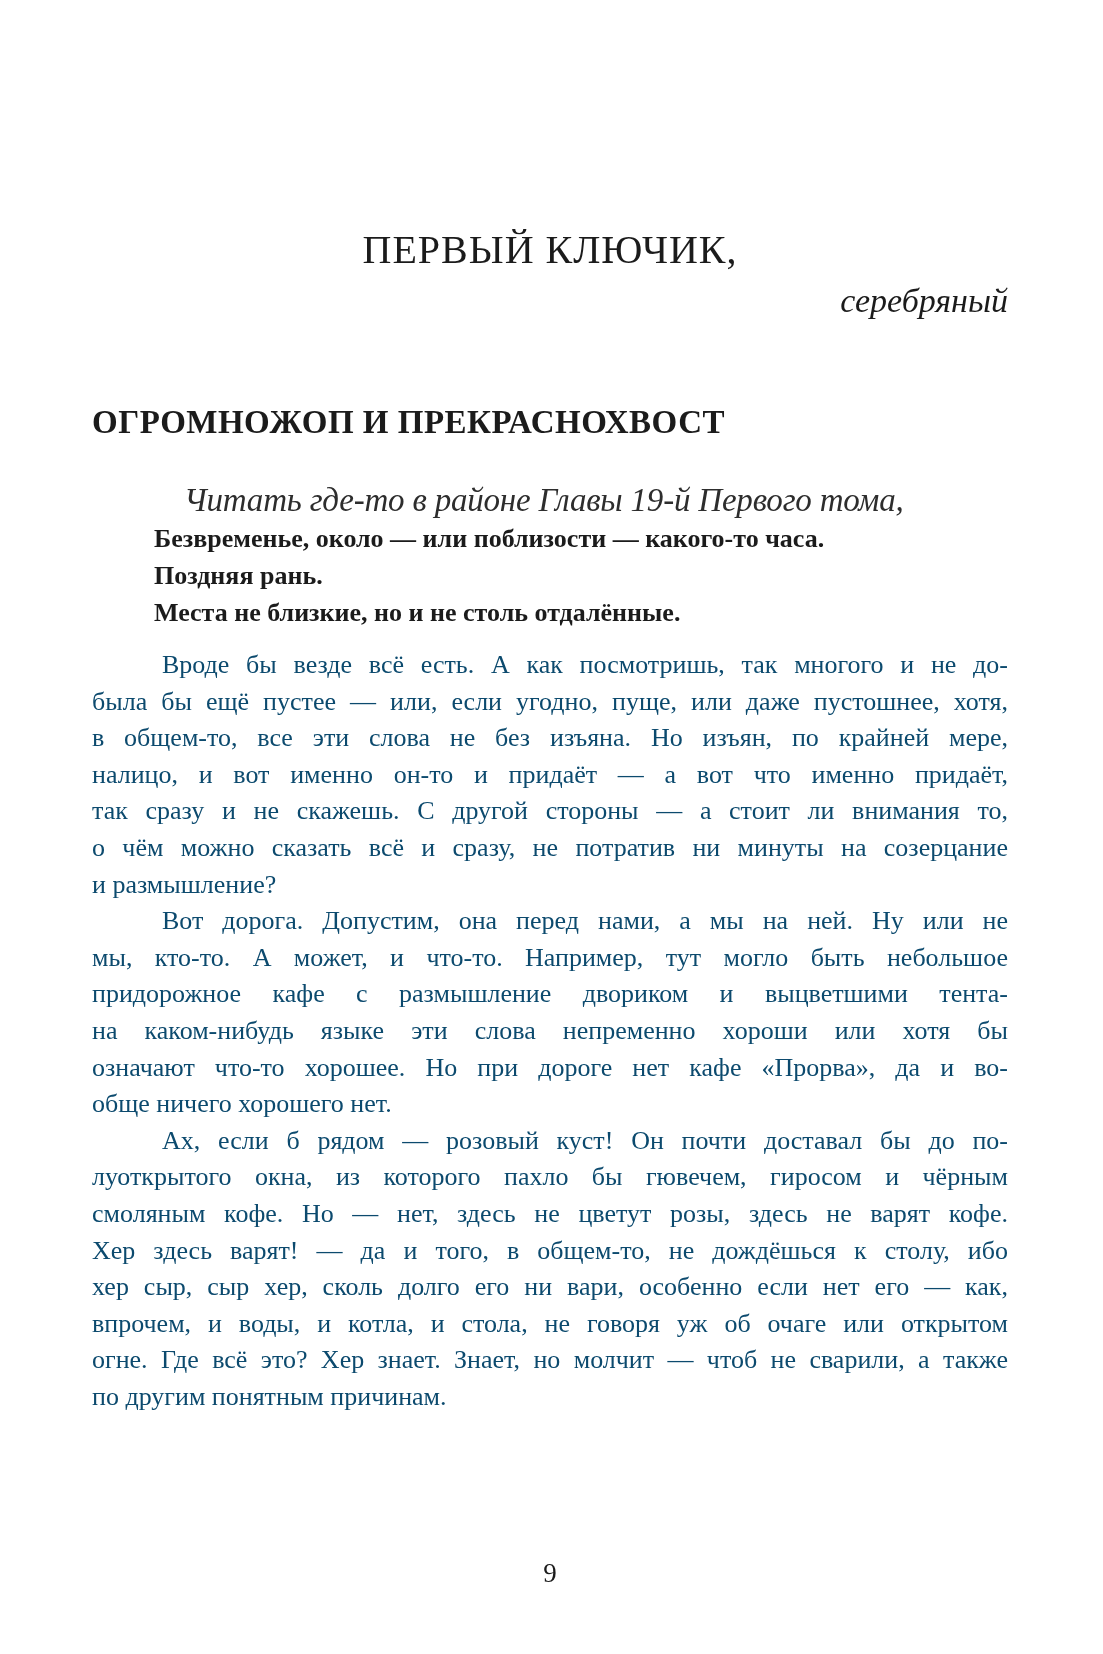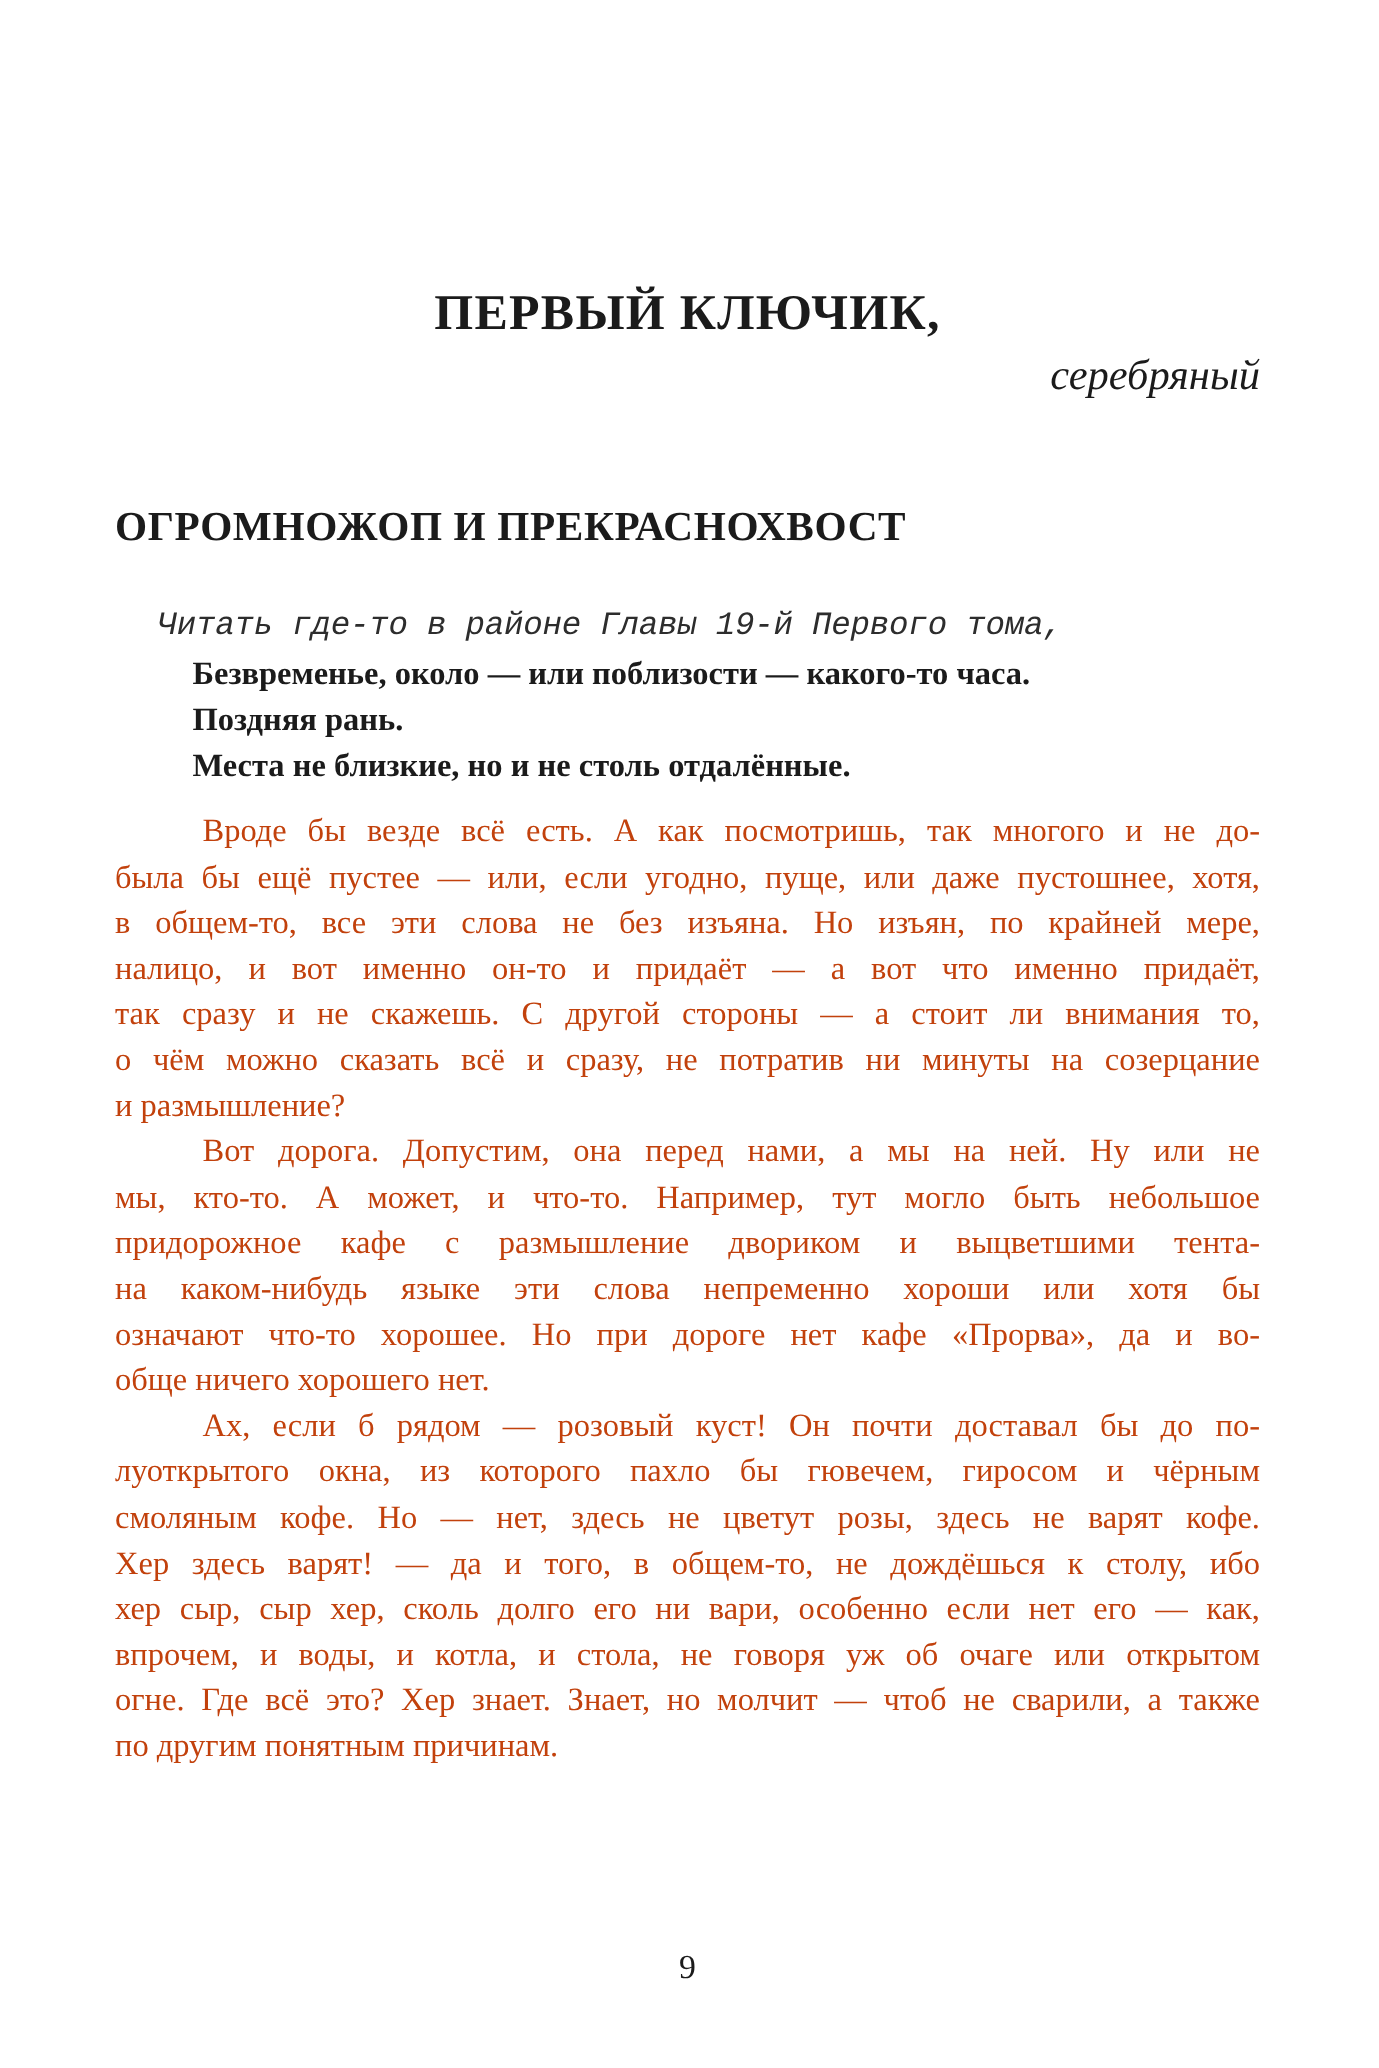--- a/index.html
+++ b/index.html
@@ -18,21 +18,21 @@
   }
   .column {
     position: relative;
     margin-left: 92px;
     width: 916px;
   }
   .title {
     margin: 230px 0 0 0;
     font-size: 40px;
     line-height: 1;
-    font-weight: bold;
+    font-weight: normal;
     text-align: center;
     letter-spacing: 1px;
     color: #1b1b1b;
   }
   .subtitle {
     margin-top: 14px;
     font-size: 34px;
     line-height: 1;
     font-style: italic;
     text-align: right;
@@ -42,41 +42,41 @@
     margin: 88px 0 0 0;
     font-size: 33px;
     line-height: 1;
     font-weight: bold;
     text-align: left;
     letter-spacing: 0.5px;
     color: #1b1b1b;
   }
   .epigraph {
     margin-top: 43px;
-    margin-left: 34px;
-    font-family: Liberation Mono, monospace;
+    margin-left: 92px;
+    font-family: Liberation Serif, serif;
     font-style: italic;
-    font-size: 26px;
+    font-size: 33px;
     line-height: 37px;
     color: #2d2d2d;
     letter-spacing: -0.2px;
   }
   .lead {
     margin-top: 1px;
     margin-left: 62px;
     font-size: 26px;
     line-height: 37px;
     font-weight: bold;
     color: #1b1b1b;
   }
   .body-text {
     margin-top: 16px;
     font-size: 26px;
     line-height: 36.6px;
-    color: #c2410c;
+    color: #0c4a6e;
   }
   .bline {
     text-align: justify;
     text-align-last: justify;
   }
   .bline.lastline {
     text-align-last: left;
   }
   .bline.firstline {
     padding-left: 70px;

